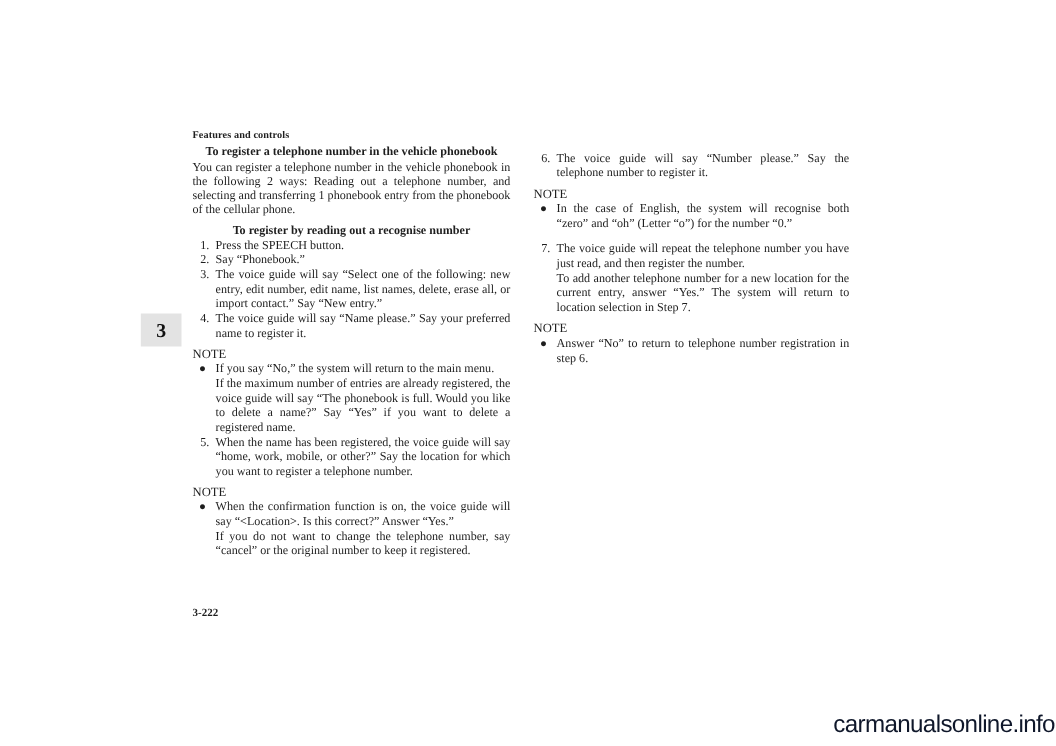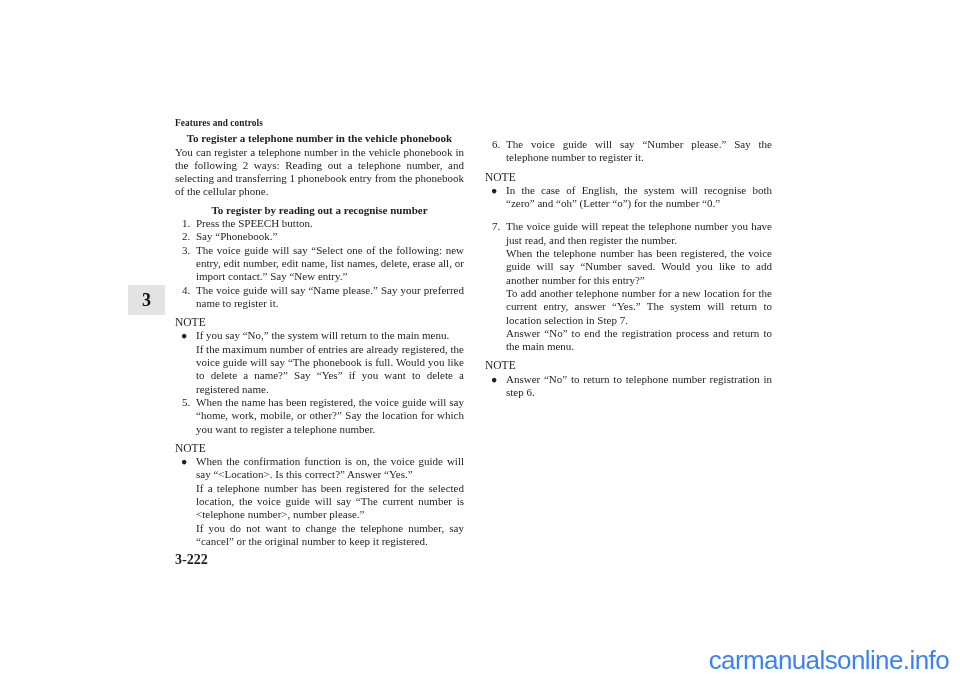--- a/index.html
+++ b/index.html
@@ -63,29 +63,29 @@
     background: #e3e3e3;
     display: flex; align-items: center; justify-content: center;
     font-weight: bold;
     font-size: 18px;
     color: #111111;
   }
   #page-num {
     position: absolute;
     left: 175px; top: 552px;
     font-weight: bold;
-    font-size: 14px;
+    font-size: 10px;
   }
   #watermark {
     position: absolute;
-    right: 11px; top: 645px;
+    right: 1px; top: 645px;
     font-family: "Liberation Sans", "DejaVu Sans", sans-serif;
-    font-size: 26px;
+    font-size: 22px;
     letter-spacing: -0.6px;
-    color: #3b82f6;
+    color: #0f172a;
   }
 </style>
 </head>
 <body>
 
 <div class="page">
   <div id="tab3">3</div>
   <div id="left-col" class="col">
       <div class="b b-runhead">Features and controls</div>
       <div class="b b-heading">To register a telephone number in the vehicle phonebook</div>
@@ -114,40 +114,37 @@
         <div class="jpara">If the maximum number of entries are already registered, the voice guide will say “The phonebook is full. Would you like to delete a name?” Say “Yes” if you want to delete a registered name.</div>
       </div>
       <div class="b b-numbered">
         <span class="marker">5.</span>
         <div class="jpara">When the name has been registered, the voice guide will say “home, work, mobile, or other?” Say the location for which you want to register a telephone number.</div>
       </div>
       <div class="b b-note">NOTE</div>
       <div class="b b-bullet">
         <span class="marker">●</span>
         <div class="jpara">When the confirmation function is on, the voice guide will say “&lt;Location&gt;. Is this correct?” Answer “Yes.”</div>
-        <div class="jpara">If a telephone number has been registered for the selected location, the voice guide will say “The current number is &lt;telephone number&gt;, number please.”</div>
         <div class="jpara">If you do not want to change the telephone number, say “cancel” or the original number to keep it registered.</div>
       </div>
     </div>
   <div id="right-col" class="col">
       <div class="b b-numbered">
         <span class="marker">6.</span>
         <div class="jpara">The voice guide will say “Number please.” Say the telephone number to register it.</div>
       </div>
       <div class="b b-note">NOTE</div>
       <div class="b b-bullet">
         <span class="marker">●</span>
         <div class="jpara">In the case of English, the system will recognise both “zero” and “oh” (Letter “o”) for the number “0.”</div>
       </div>
       <div class="b b-numbered spaced">
         <span class="marker">7.</span>
         <div class="jpara">The voice guide will repeat the telephone number you have just read, and then register the number.</div>
-        <div class="jpara">When the telephone number has been registered, the voice guide will say “Number saved. Would you like to add another number for this entry?”</div>
         <div class="jpara">To add another telephone number for a new location for the current entry, answer “Yes.” The system will return to location selection in Step 7.</div>
-        <div class="jpara">Answer “No” to end the registration process and return to the main menu.</div>
       </div>
       <div class="b b-note">NOTE</div>
       <div class="b b-bullet">
         <span class="marker">●</span>
         <div class="jpara">Answer “No” to return to telephone number registration in step 6.</div>
       </div>
     </div>
   <div id="page-num">3-222</div>
   <div id="watermark">carmanualsonline.info</div>
 </div>

